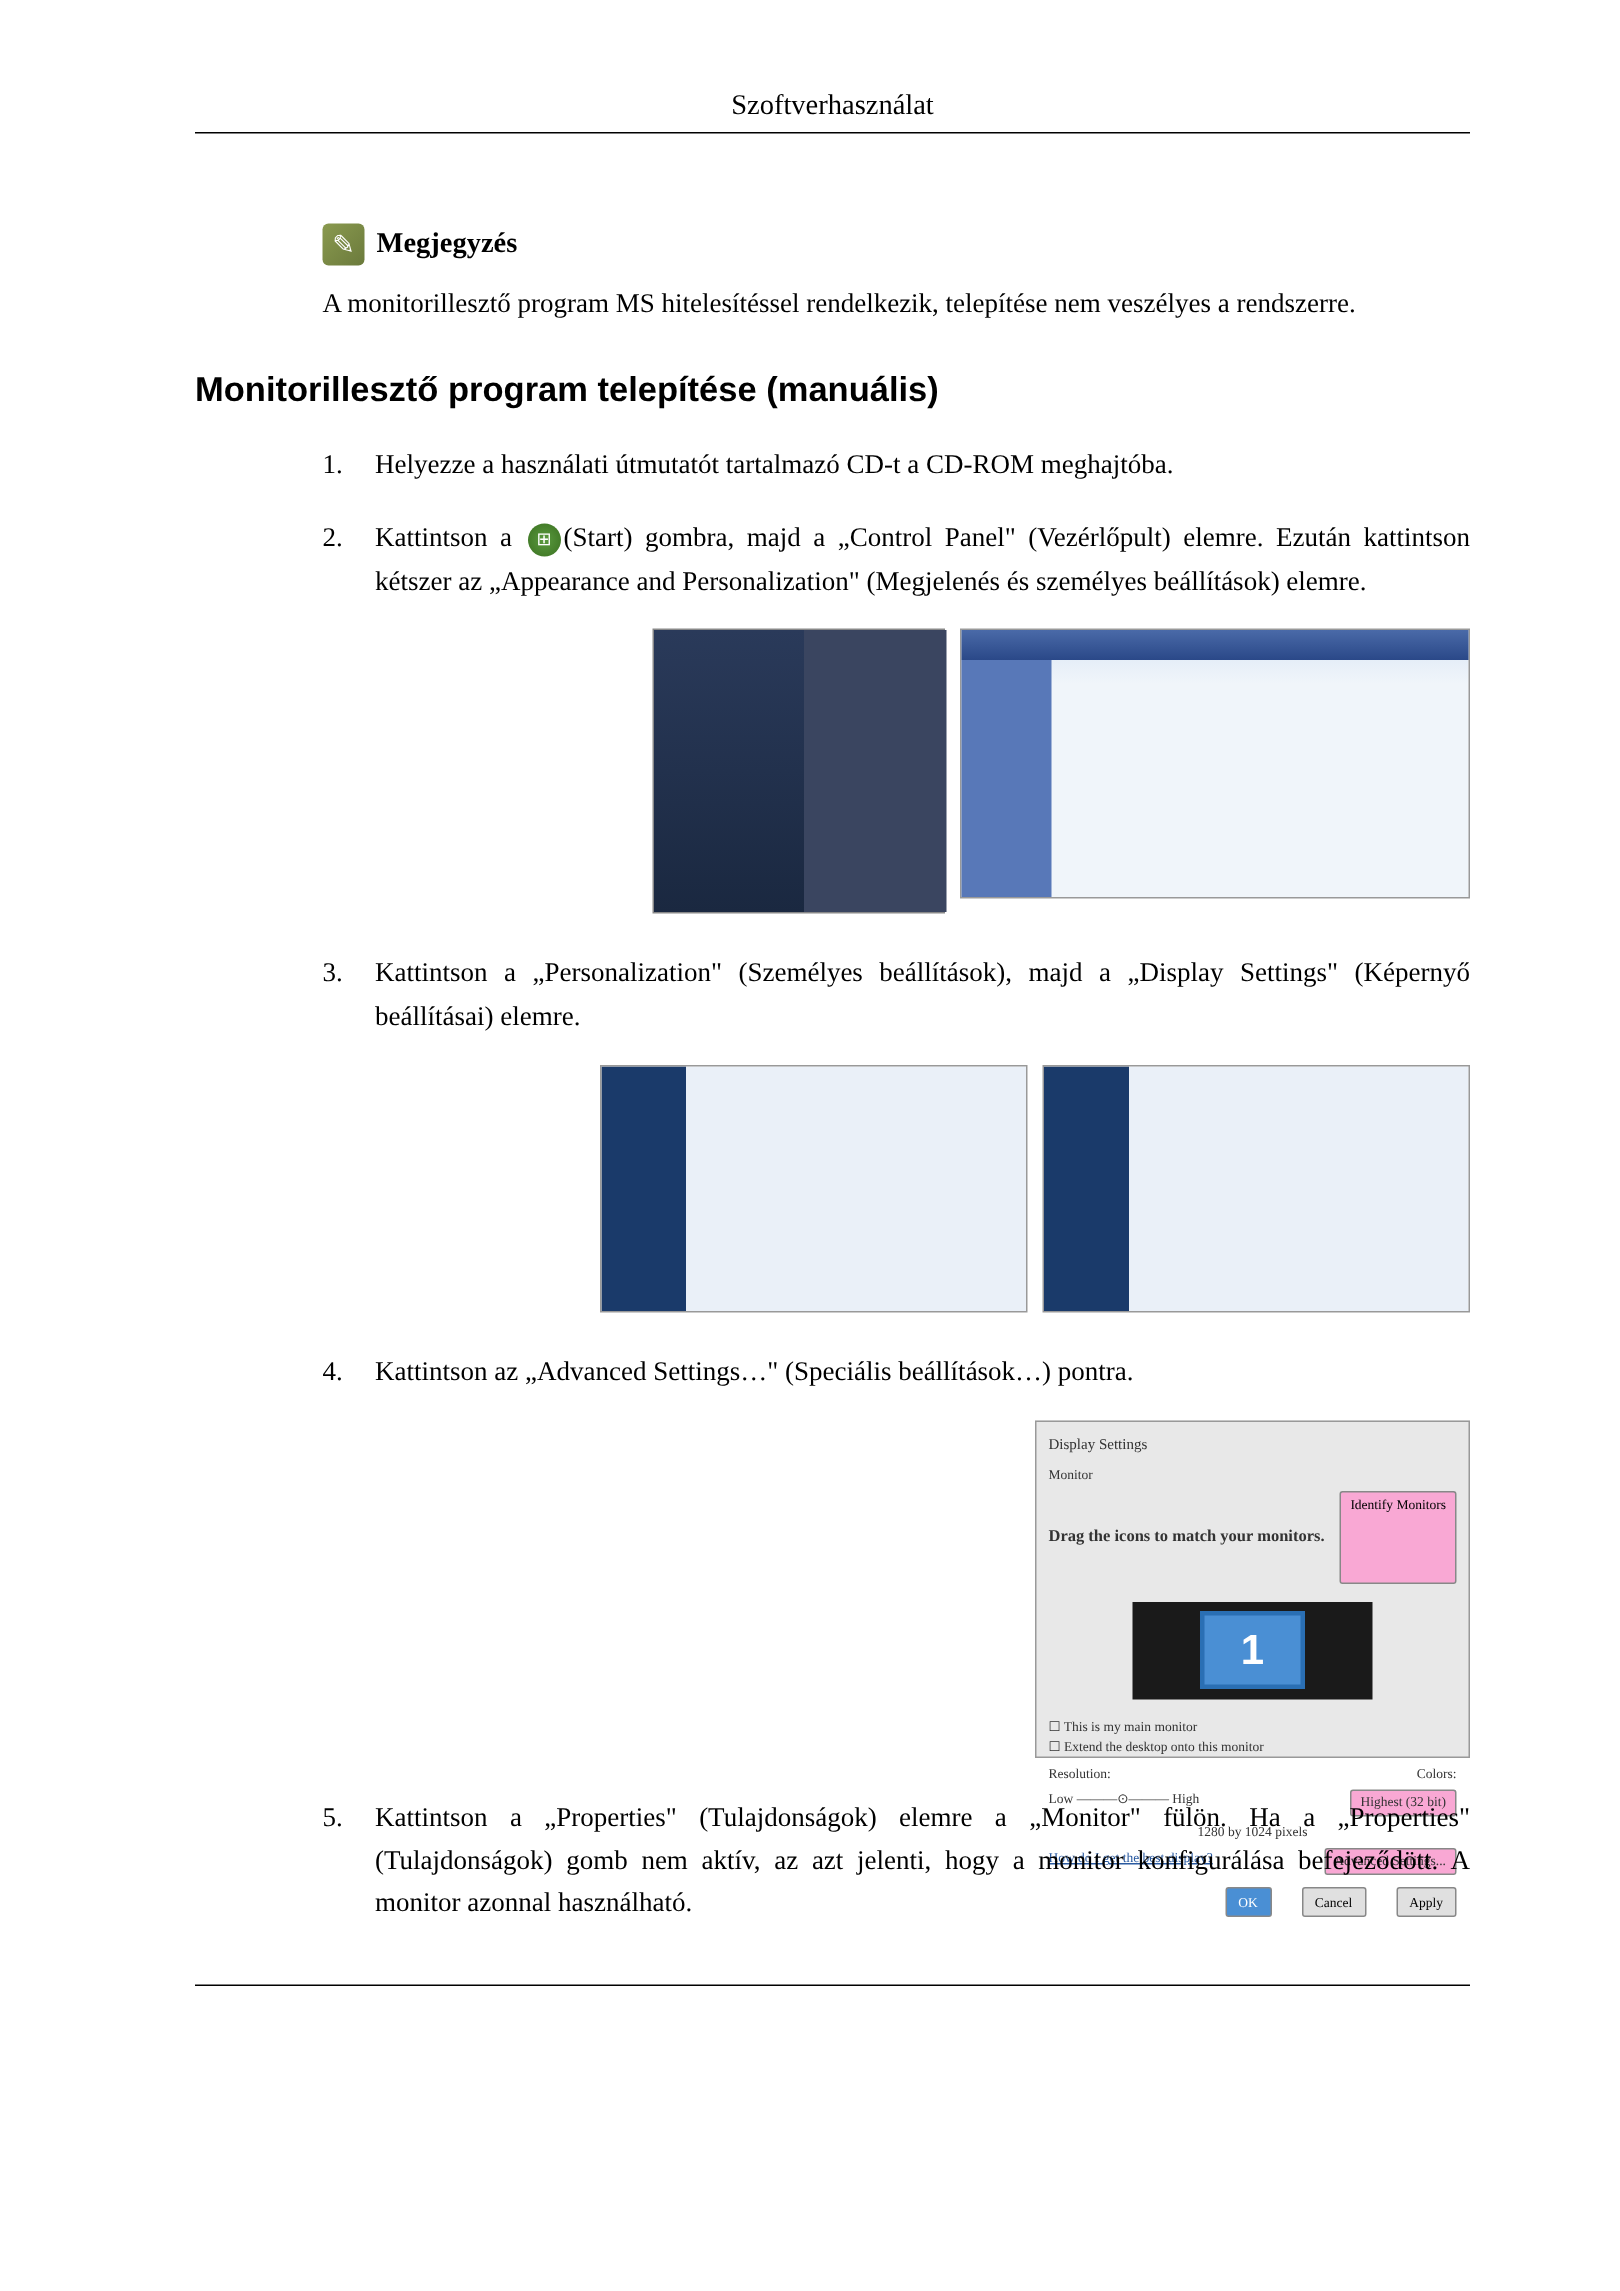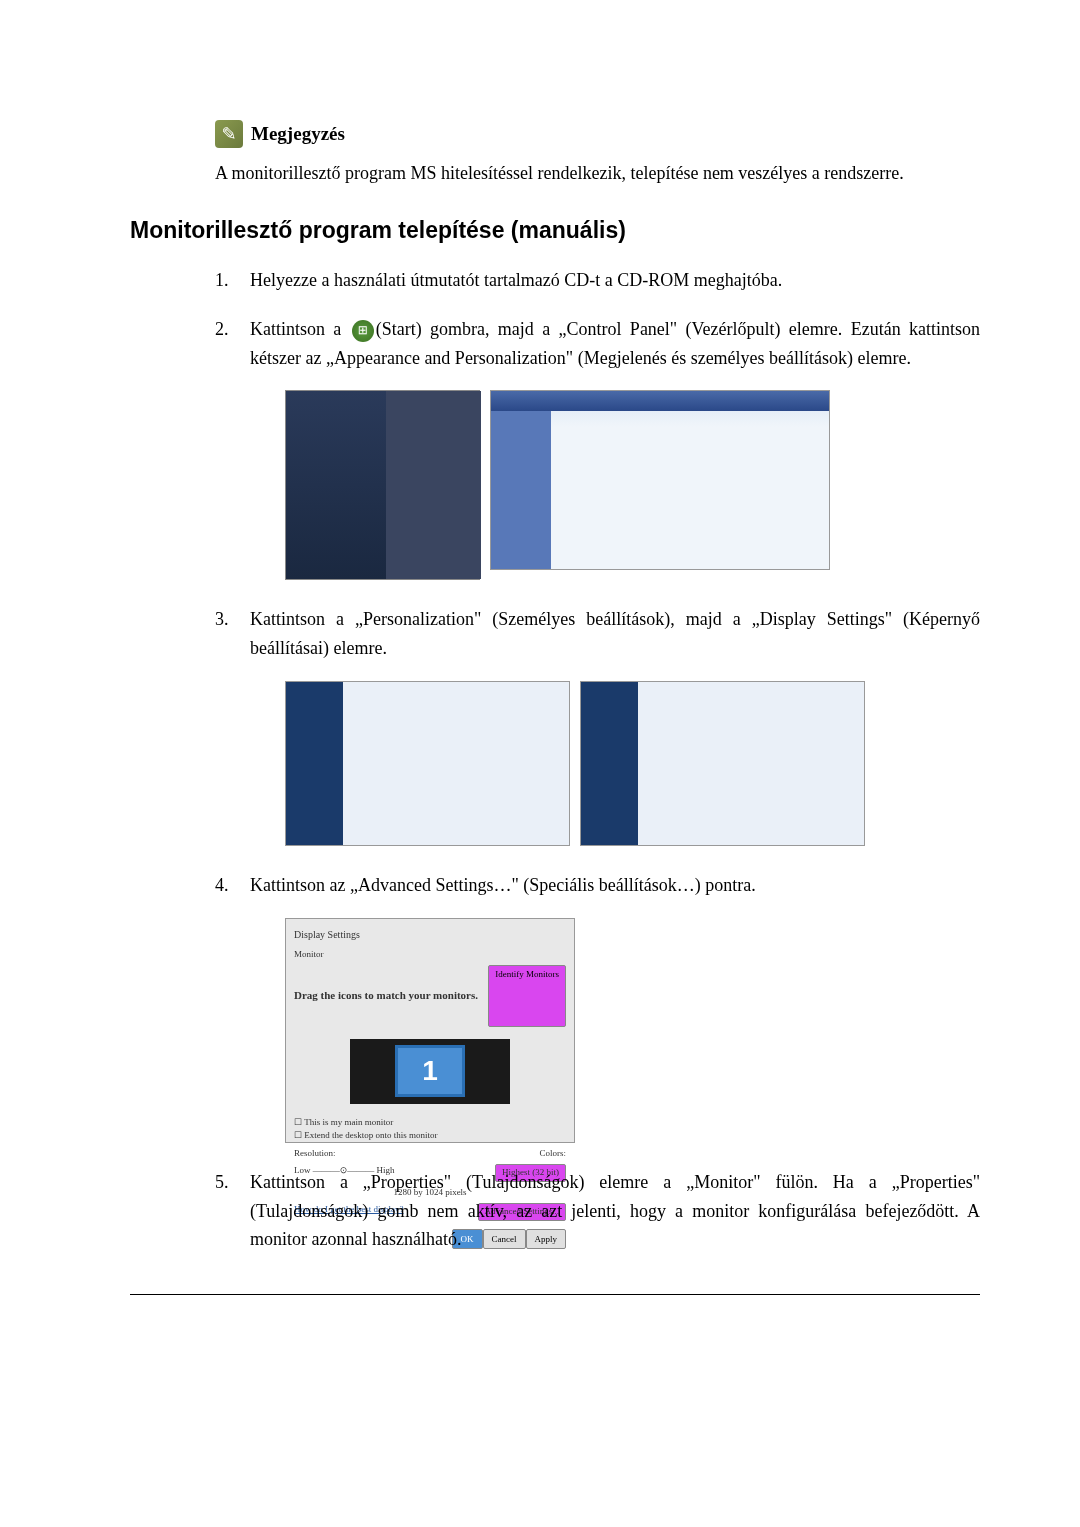--- a/index.html
+++ b/index.html
@@ -100,21 +100,21 @@
       border-radius: 50%;
       color: #fff;
       font-size: 12px;
       vertical-align: middle;
       margin: 0 2px;
     }
     .screenshots {
       display: flex;
       gap: 10px;
       margin: 18px 0 25px 35px;
-      justify-content: flex-start;
+      justify-content: flex-end;
     }
     .screenshot-placeholder {
       background: linear-gradient(to bottom, #2a3a5a, #1a2840);
       border: 1px solid #888;
       position: relative;
     }
     .screenshot-vista-start {
       width: 195px;
       height: 190px;
     }
@@ -182,34 +182,34 @@
     }
     .display-row {
       display: flex;
       justify-content: space-between;
       margin-top: 4px;
       font-size: 9px;
     }
     .display-buttons {
       display: flex;
       justify-content: flex-end;
-      gap: 0;
+      gap: 20px;
       margin-top: 8px;
     }
     .display-btn {
       font-size: 9px;
       padding: 2px 8px;
       background: #e0e0e0;
       border: 1px solid #888;
       border-radius: 2px;
     }
     .small-btn {
       font-size: 9px;
       padding: 1px 6px;
-      background: #d946ef;
+      background: #f9a8d4;
       border: 1px solid #888;
       border-radius: 2px;
     }
     .footer-line {
       border-top: 1px solid #000;
       margin-top: 40px;
     }
     .vista-sidebar {
       position: absolute;
       left: 0;
@@ -242,20 +242,23 @@
       flex: 1;
       padding: 6px;
       font-size: 7px;
       color: #2a5aa0;
     }
   </style>
 </head>
 <body>
 
 <div class="page">
+  <div class="header-line">
+    <div class="header-text">Szoftverhasználat</div>
+  </div>
 
   <div class="note-section">
     <div class="note-header">
       <span class="note-icon">✎</span>
       <span class="note-title">Megjegyzés</span>
     </div>
     <div class="note-body">
       <p>A monitorillesztő program MS hitelesítéssel rendelkezik, telepítése nem veszélyes a rendszerre.</p>
     </div>
   </div>

